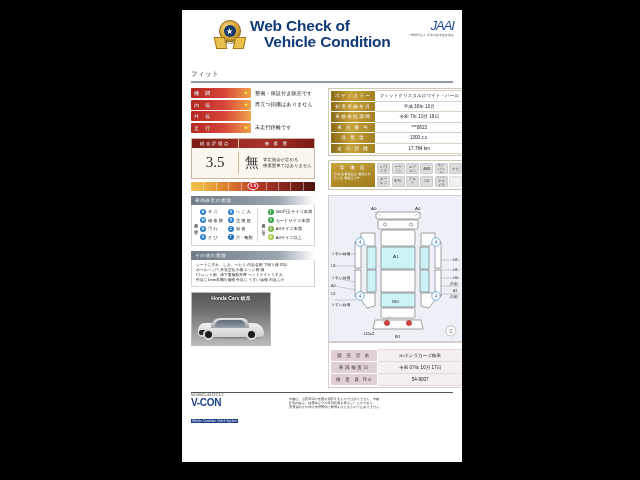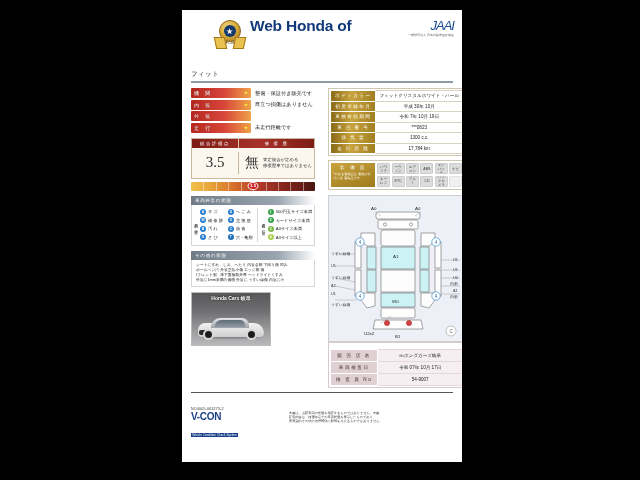--- a/index.html
+++ b/index.html
@@ -241,21 +241,21 @@
   
   table.dealer{width:100%;border-collapse:collapse;table-layout:fixed;margin-top:5px;}
   table.dealer td{height:11px;font-size:4.6px;border:1px solid #fff;padding:0;}
   table.dealer td.k{
     width:46px;background:#e0cfd3;color:#3a2a2e;text-align:center;letter-spacing:1.6px;
   }
   table.dealer td.v{background:#f6eff1;color:#222;text-align:center;border:1px solid #e4d8db;}
   #dealerwrap{border:1px solid #d9c9cd;padding:1px;background:#fff;}
 
   
-  #foot{margin:4px 9px 0 9px;border-top:1px solid #555;padding-top:14px;display:flex;}
+  #foot{margin:4px 9px 0 9px;border-top:1px solid #555;padding-top:0;display:flex;}
   #foot .left{width:92px;}
   #foot .refno{font-size:3.6px;color:#333;letter-spacing:.2px;}
   #foot .vcon{
     color:#1b3f86;font-weight:bold;font-size:10px;line-height:11px;letter-spacing:-.3px;
   }
   #foot .vsub{
     color:#fff;background:#1b3f86;font-size:2.9px;padding:0 1px;display:inline-block;
     letter-spacing:.1px;
   }
   #foot .right{
@@ -271,21 +271,22 @@
     <div id="emblem">
       <div class="disc"></div>
       <div class="star">★</div>
       <div class="ribbon">
           <i class="l"></i>
           <i class="r"></i>
         </div>
       <div class="fcn">FCN</div>
     </div>
     <div id="ttl">
-      <div class="l1">Web Honda of</div>
+      <div class="l1">Web Check of</div>
+      <div class="l2">Vehicle Condition</div>
     </div>
     <div id="jaai">
       <div class="mark">JAAI</div>
       <div class="sub">一般財団法人 日本自動車査定協会</div>
     </div>
   </div>
 
   <div id="modelrow">
     <span class="mn">フィット</span>
   </div>

